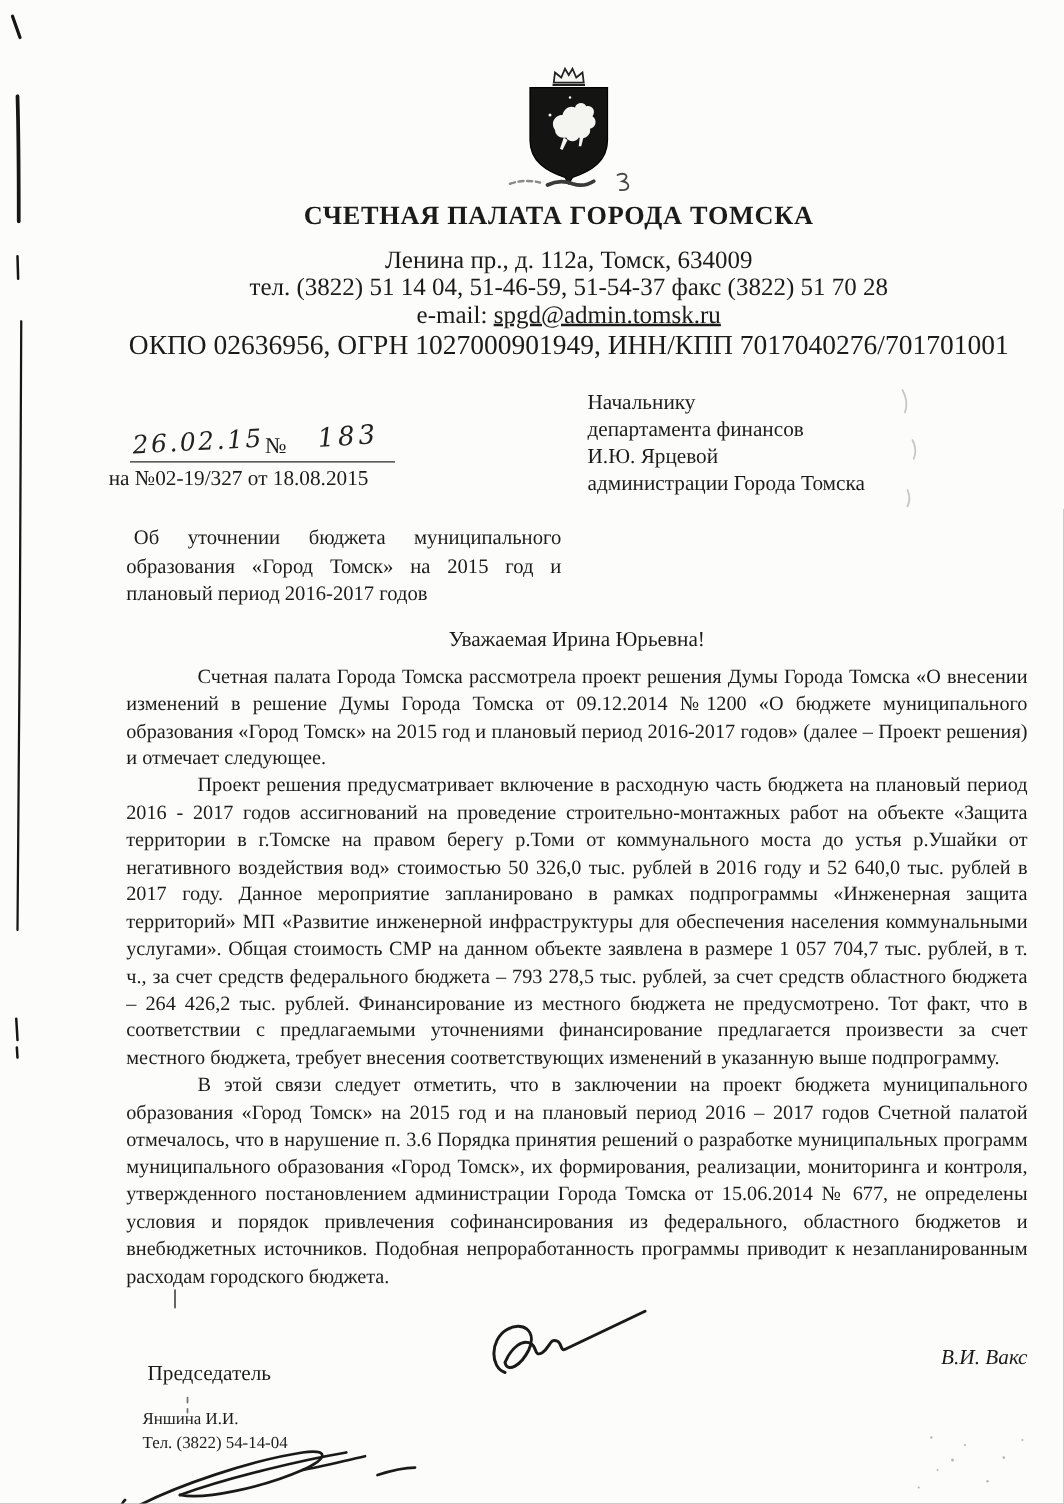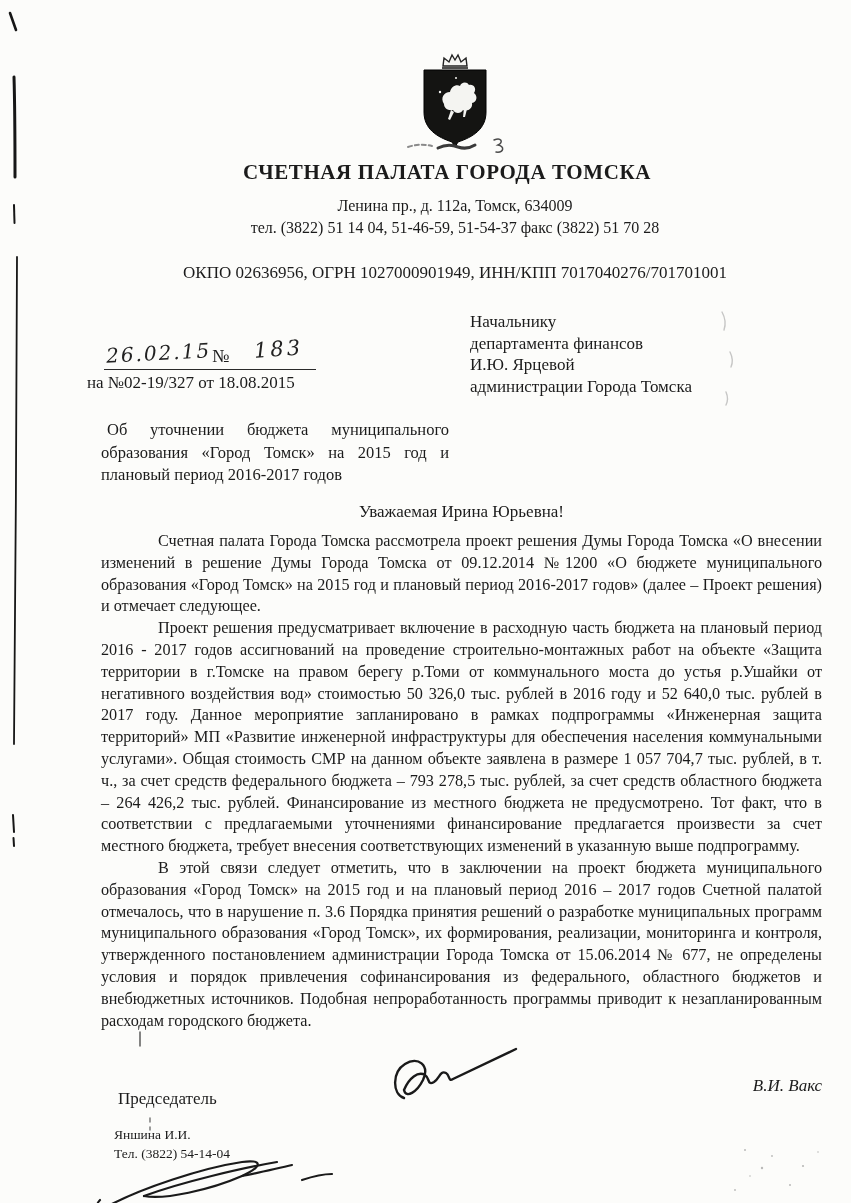--- a/index.html
+++ b/index.html
@@ -4,22 +4,22 @@
 <style>
   html,body{margin:0;padding:0;background:#888;}
   .page{
     position:relative;width:851px;height:1203px;margin:0 auto;
     background:#fcfcfa;color:#1b1b1b;
     font-family:"Liberation Serif", serif;overflow:hidden;
   }
   .abs{position:absolute;}
   .org-name{left:52px;top:160px;width:790px;text-align:center;
     font-weight:bold;font-size:21px;letter-spacing:.6px;}
-  .hline{left:60px;width:790px;text-align:center;font-size:16px;}
-  .hl1{top:197px;} .hl2{top:219px;} .hl3{top:241px;} .hl4{top:263px;font-size:17px;}
+  .hline{left:60px;width:790px;text-align:center;font-size:20px;}
+  .hl1{top:197px;} .hl2{top:219px;} .hl3{top:241px;} .hl4{top:263px;font-size:22px;}
   .email-link{text-decoration:underline;}
   .hand{font-family:"DejaVu Serif", serif;font-style:italic;color:#222;}
   .hw-date{left:106px;top:341px;font-size:20px;letter-spacing:2px;transform:rotate(-3deg);}
   .no-sign{left:212px;top:346px;font-size:18px;}
   .hw-num{left:254px;top:337px;font-size:21px;letter-spacing:3px;transform:rotate(-4deg);}
   .ref-underline{left:104px;top:369px;width:212px;height:0;border-top:1.6px solid #2a2a2a;}
   .reply-line{left:87px;top:373px;font-size:17px;}
   .recipient{left:470px;top:311px;font-size:17px;line-height:21.7px;}
   .subject{left:101px;top:419px;width:348px;font-size:16.5px;line-height:22.5px;
     text-align:justify;text-indent:6px;}
@@ -80,20 +80,21 @@
     <g fill="none" stroke-linecap="round">
       <path d="M12,95 q12,-4 24,-1" stroke="#8a8a8a" stroke-width="2" stroke-dasharray="4 3"></path>
       <path d="M42,96 q10,-5 20,-1 q9,3 17,-2" stroke="#3a3a3a" stroke-width="3"></path>
       <path d="M98,88 c7,-3 10,2 4,5 c7,1 6,8 -2,7" stroke="#4a4a4a" stroke-width="1.5"></path>
     </g>
   </svg>
 
   <div class="abs org-name">СЧЕТНАЯ ПАЛАТА ГОРОДА ТОМСКА</div>
   <div class="abs hline hl1">Ленина пр., д. 112а, Томск, 634009</div>
   <div class="abs hline hl2">тел. (3822) 51 14 04, 51-46-59, 51-54-37 факс (3822) 51 70 28</div>
+  <div class="abs hline hl3"><span>e-mail: </span><span class="email-link">spgd@admin.tomsk.ru</span></div>
   <div class="abs hline hl4">ОКПО 02636956, ОГРН 1027000901949, ИНН/КПП 7017040276/701701001</div>
 
   <div class="abs hand hw-date">26.02.15</div>
   <div class="abs no-sign">№</div>
   <div class="abs hand hw-num">183</div>
   <div class="abs ref-underline"></div>
   <div class="abs reply-line">на №02-19/327 от 18.08.2015</div>
 
   <div class="abs recipient">
     <div>Начальнику</div>

